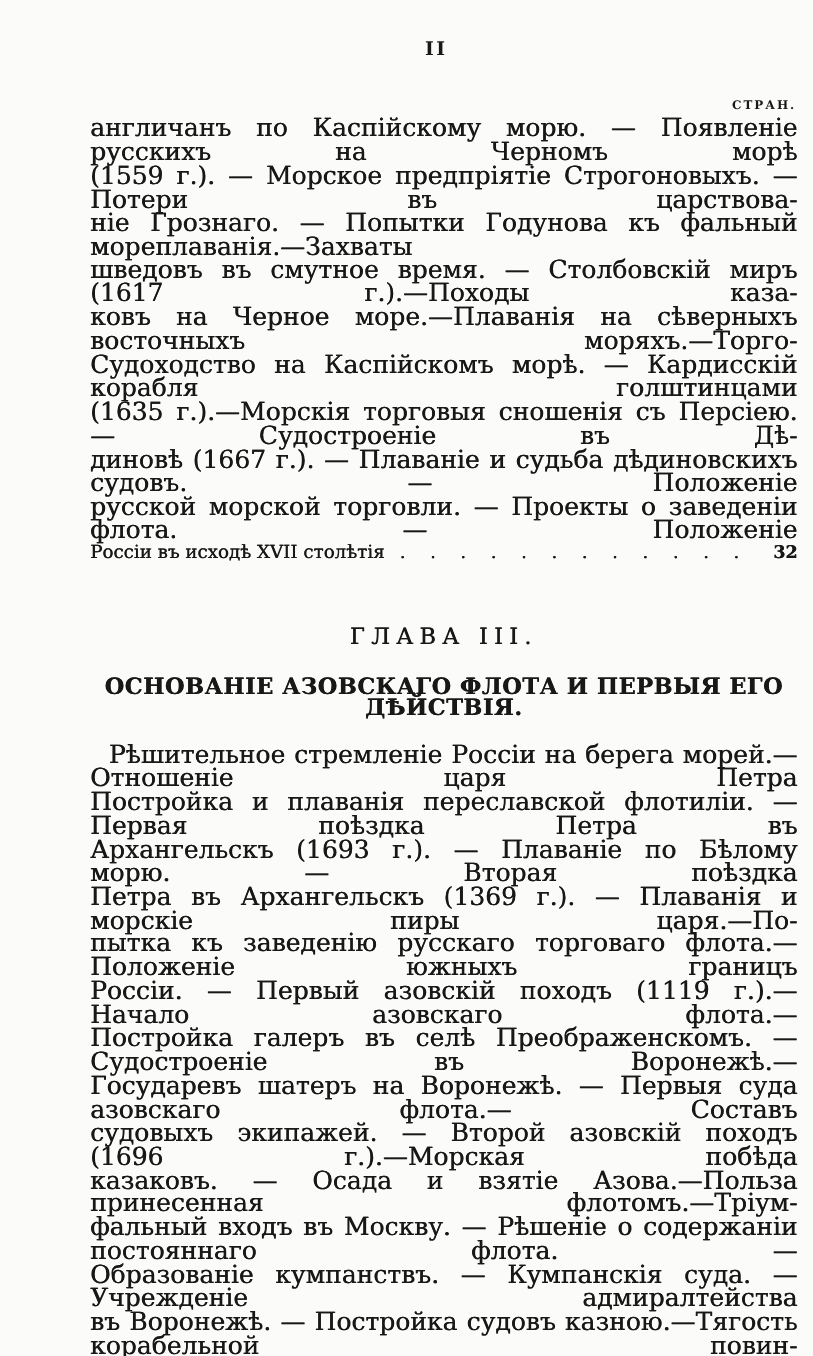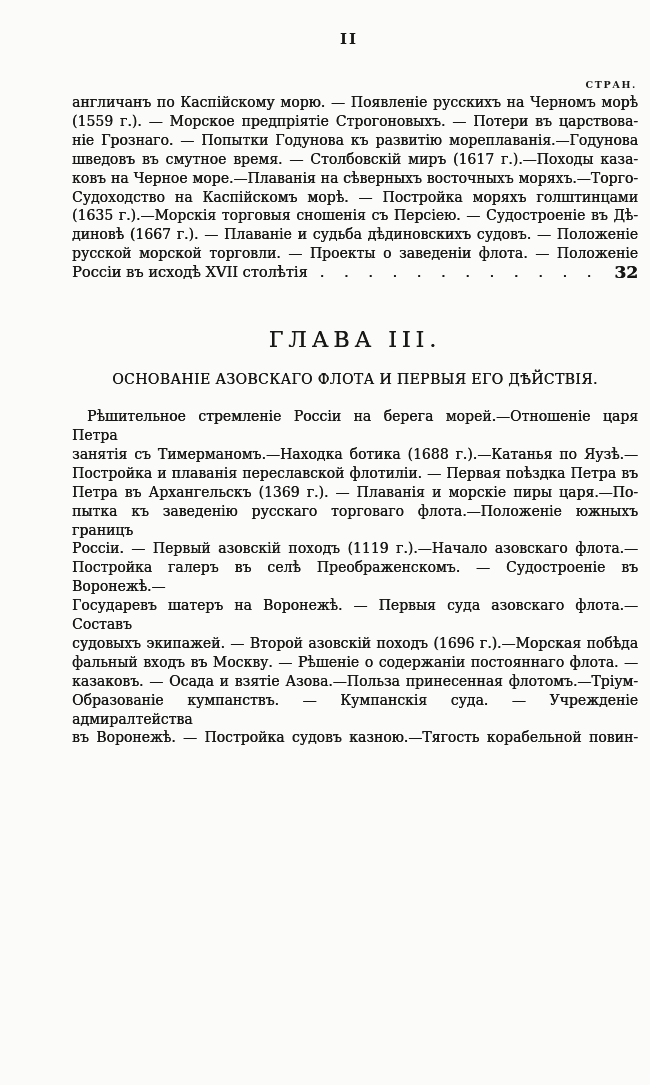--- a/index.html
+++ b/index.html
@@ -27,21 +27,21 @@
     position: absolute; top: 79px; right: 37px;
     font-size: 9.5px; font-weight: bold;
     letter-spacing: 1.6px;
     text-align: right;
   }
   .content {
     position: absolute; top: 93px; left: 48px; right: 36px;
     text-shadow: 0.3px 0 0 currentColor; 
   }
   .toc-line {
-    font-size: 14px;
+    font-size: 20px;
     line-height: 18.9px;
     text-align: justify;
     text-align-last: justify;
     white-space: normal;
   }
   .toc-line.indent { text-indent: 15px; }
   .toc-tail {
     display: flex; align-items: flex-end;
     font-size: 14.6px; line-height: 18.9px;
   }
@@ -51,33 +51,33 @@
     overflow: hidden;
     white-space: nowrap;
     word-spacing: 15px;
     padding: 0 6px 0 12px;
   }
   .pagenum {
     flex: 0 0 auto;
     min-width: 26px;
     text-align: right;
     font-weight: bold;
-    font-size: 17px;
+    font-size: 14px;
   }
   .chapter-heading {
     margin: 45px 0 0 0;
     text-align: center;
-    font-size: 22px; font-weight: normal;
+    font-size: 18px; font-weight: normal;
     letter-spacing: 5px;
     line-height: 25px;
   }
   .chapter-subtitle {
     margin: 19px 0 0 0;
     text-align: center;
-    font-size: 14px; font-weight: normal;
+    font-size: 18px; font-weight: bold;
     letter-spacing: 0.4px;
     line-height: 17px;
   }
   .chapter .lines-block { margin-top: 19px; }
   .entry-continuation .lines-block { margin-top: 0; }
 </style>
 </head>
 <body>
 
 <div class="page">
@@ -85,50 +85,50 @@
   <div class="folio">II</div>
 
   <div class="stran">СТРАН.</div>
 
   <div class="content">
 
     <section class="toc-entry entry-continuation">
       <div class="lines-block">
           <div class="toc-line"><span>англичанъ по Каспійскому морю. — Появленіе русскихъ на Черномъ морѣ</span></div>
           <div class="toc-line"><span>(1559 г.). — Морское предпріятіе Строгоновыхъ. — Потери въ царствова-</span></div>
-          <div class="toc-line"><span>ніе Грознаго. — Попытки Годунова къ развитію мореплаванія.—Годунова</span></div>
+          <div class="toc-line"><span>ніе Грознаго. — Попытки Годунова къ фальный мореплаванія.—Захваты</span></div>
           <div class="toc-line"><span>шведовъ въ смутное время. — Столбовскій миръ (1617 г.).—Походы каза-</span></div>
           <div class="toc-line"><span>ковъ на Черное море.—Плаванія на сѣверныхъ восточныхъ моряхъ.—Торго-</span></div>
-          <div class="toc-line"><span>Судоходство на Каспійскомъ морѣ. — Постройка моряхъ голштинцами</span></div>
+          <div class="toc-line"><span>Судоходство на Каспійскомъ морѣ. — Кардисскій корабля голштинцами</span></div>
           <div class="toc-line"><span>(1635 г.).—Морскія торговыя сношенія съ Персіею. — Судостроеніе въ Дѣ-</span></div>
           <div class="toc-line"><span>диновѣ (1667 г.). — Плаваніе и судьба дѣдиновскихъ судовъ. — Положеніе</span></div>
           <div class="toc-line"><span>русской морской торговли. — Проекты о заведеніи флота. — Положеніе</span></div>
         </div>
       <div class="toc-tail">
         <span class="tail-text">Россіи въ исходѣ XVII столѣтія</span>
         <span class="dots">. . . . . . . . . . . . . . .</span>
         <span class="pagenum">32</span>
       </div>
     </section>
 
     <section class="toc-entry chapter chapter-3">
       <h2 class="chapter-heading">ГЛАВА III.</h2>
       <h3 class="chapter-subtitle">ОСНОВАНІЕ АЗОВСКАГО ФЛОТА И ПЕРВЫЯ ЕГО ДѢЙСТВІЯ.</h3>
       <div class="lines-block">
           <div class="toc-line indent"><span>Рѣшительное стремленіе Россіи на берега морей.—Отношеніе царя Петра</span></div>
-          <div class="toc-line"><span>занятія съ Тимерманомъ.—Находка ботика (1688 г.).—Катанья по Яузѣ.—</span></div>
           <div class="toc-line"><span>Постройка и плаванія переславской флотиліи. — Первая поѣздка Петра въ</span></div>
+          <div class="toc-line"><span>Архангельскъ (1693 г.). — Плаваніе по Бѣлому морю. — Вторая поѣздка</span></div>
           <div class="toc-line"><span>Петра въ Архангельскъ (1369 г.). — Плаванія и морскіе пиры царя.—По-</span></div>
           <div class="toc-line"><span>пытка къ заведенію русскаго торговаго флота.—Положеніе южныхъ границъ</span></div>
           <div class="toc-line"><span>Россіи. — Первый азовскій походъ (1119 г.).—Начало азовскаго флота.—</span></div>
           <div class="toc-line"><span>Постройка галеръ въ селѣ Преображенскомъ. — Судостроеніе въ Воронежѣ.—</span></div>
           <div class="toc-line"><span>Государевъ шатеръ на Воронежѣ. — Первыя суда азовскаго флота.— Составъ</span></div>
           <div class="toc-line"><span>судовыхъ экипажей. — Второй азовскій походъ (1696 г.).—Морская побѣда</span></div>
+          <div class="toc-line"><span>казаковъ. — Осада и взятіе Азова.—Польза принесенная флотомъ.—Тріум-</span></div>
           <div class="toc-line"><span>фальный входъ въ Москву. — Рѣшеніе о содержаніи постояннаго флота. —</span></div>
-          <div class="toc-line"><span>казаковъ. — Осада и взятіе Азова.—Польза принесенная флотомъ.—Тріум-</span></div>
           <div class="toc-line"><span>Образованіе кумпанствъ. — Кумпанскія суда. — Учрежденіе адмиралтейства</span></div>
           <div class="toc-line"><span>въ Воронежѣ. — Постройка судовъ казною.—Тягость корабельной повин-</span></div>
         </div>
 
     </section>
 
   </div>
 </div>
 
 </body></html>

